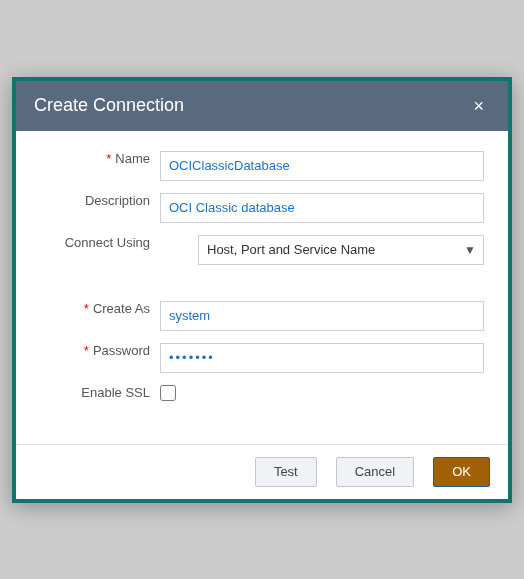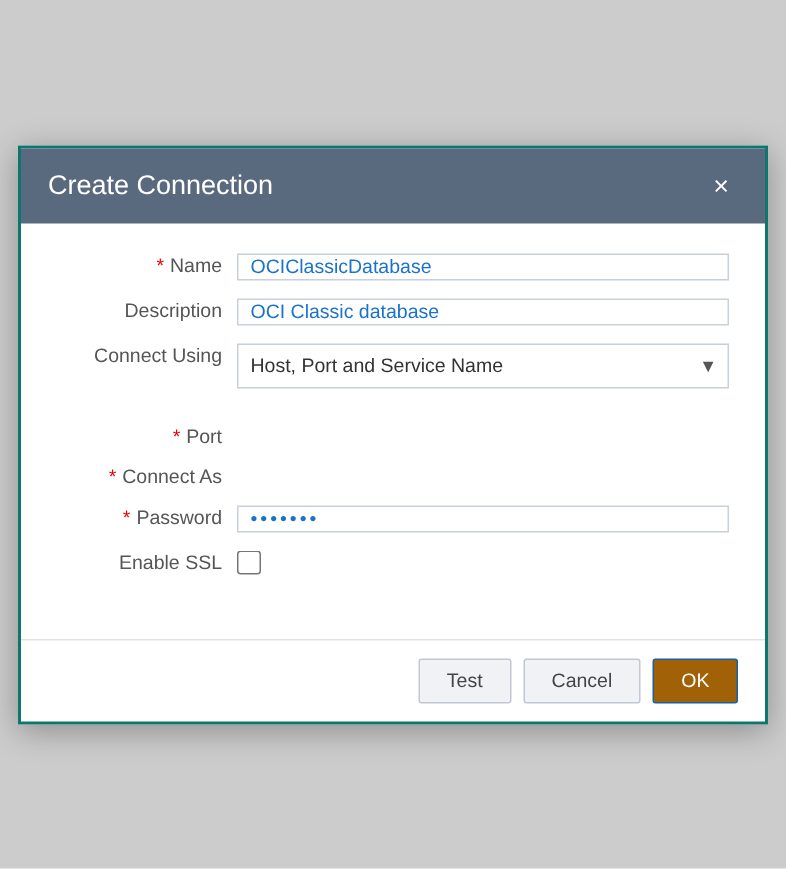--- a/index.html
+++ b/index.html
@@ -14,21 +14,21 @@
       display: flex;
       align-items: center;
       justify-content: center;
       width: 524px;
       height: 579px;
     }
 
     .dialog {
       width: 500px;
       background: #fff;
-      border: 2px solid #0f766e;
+      border: 4px solid #0f766e;
       box-shadow: 0 4px 20px rgba(0,0,0,0.3);
     }
 
     .dialog-header {
       background: #4a5568;
       background: #5a6a7e;
       padding: 14px 18px;
       display: flex;
       align-items: center;
       justify-content: space-between;
@@ -68,31 +68,32 @@
       flex-shrink: 0;
     }
 
     .required-star {
       color: #e00;
       margin-right: 4px;
     }
 
     .form-input {
       flex: 1;
-      height: 18px;
+      height: 30px;
       border: 1px solid #c8d0dc;
       padding: 4px 8px;
       font-size: 13px;
       color: #1a73c8;
       outline: none;
     }
 
     .select-wrapper {
       flex: 1;
       position: relative;
+      margin-left: 38px;
     }
 
     .form-select {
       width: 100%;
       height: 30px;
       border: 1px solid #c8d0dc;
       padding: 4px 8px;
       font-size: 13px;
       color: #333;
       appearance: none;
@@ -120,21 +121,21 @@
       width: 16px;
       height: 16px;
       border: 1px solid #aaa;
       cursor: pointer;
     }
 
     .dialog-footer {
       padding: 12px 18px;
       display: flex;
       justify-content: flex-end;
-      gap: 8px;
+      gap: 19px;
       border-top: 1px solid #e0e4ea;
       margin-top: 11px;
     }
 
     .btn {
       height: 30px;
       padding: 0 18px;
       font-size: 13px;
       cursor: pointer;
       border-radius: 2px;
@@ -193,30 +194,28 @@
           <option>TNS</option>
         </select>
         <span class="select-arrow">▼</span>
       </div>
     </div>
 
     <div class="form-row">
     </div>
 
     <div class="form-row">
-      <div class="form-label">
-        <span class="required-star">*</span><span>Port</span>
-      </div>
-    </div>
-
-
-    <div class="form-row">
-      <div class="form-label">
-        <span class="required-star">*</span><span>Connect As</span>
-      </div>
+    </div>
+
+
+    <div class="form-row">
+      <div class="form-label">
+        <span class="required-star">*</span><span>Create As</span>
+      </div>
+      <input type="text" class="form-input" value="system" style="">
     </div>
 
     <div class="form-row">
       <div class="form-label">
         <span class="required-star">*</span><span>Password</span>
       </div>
       <input type="password" class="form-input password-dots" value="•••••••" style="">
     </div>
 
     <div class="form-row">

